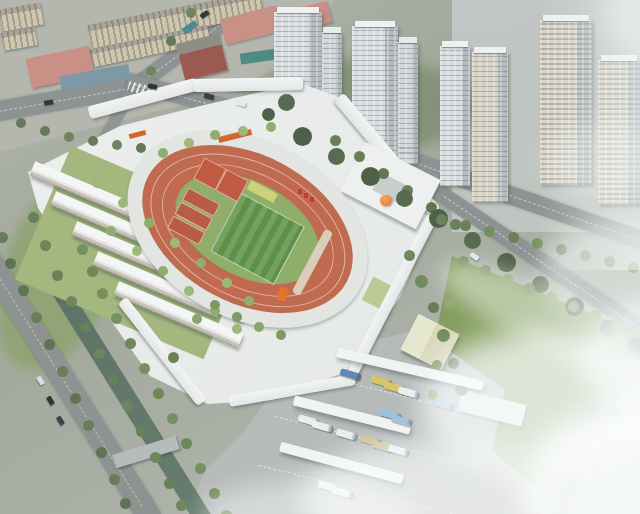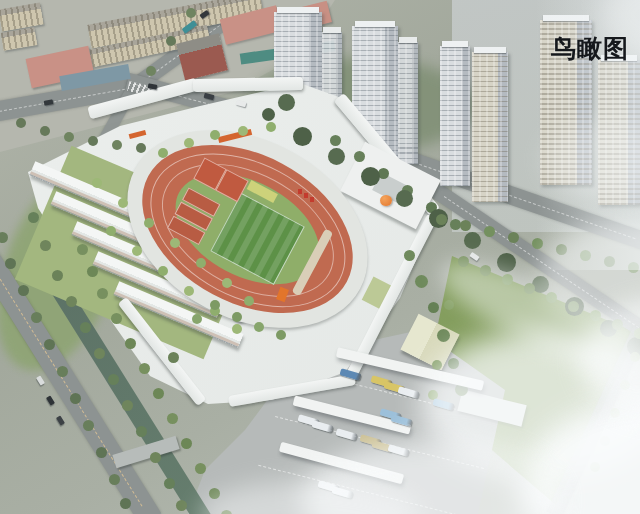--- a/index.html
+++ b/index.html
@@ -230,14 +230,13 @@
   <div class="cloud" style="left:540px;top:220px;width:170px;height:110px;opacity:.5;filter:blur(12px);z-index:21;"></div>
   <div class="cloud" style="left:420px;top:330px;width:250px;height:150px;opacity:.75;filter:blur(14px);z-index:21;"></div>
   <div class="cloud" style="left:520px;top:400px;width:260px;height:180px;opacity:.9;filter:blur(14px);z-index:21;"></div>
   <div class="cloud" style="left:300px;top:440px;width:260px;height:120px;opacity:.65;filter:blur(13px);z-index:21;"></div>
   <div class="cloud" style="left:580px;top:300px;width:160px;height:120px;opacity:.7;filter:blur(12px);z-index:21;"></div>
   <div class="cloud" style="left:200px;top:480px;width:220px;height:70px;opacity:.45;filter:blur(12px);z-index:21;"></div>
   <div class="cloud" style="left:600px;top:-30px;width:140px;height:90px;opacity:.35;filter:blur(12px);z-index:21;"></div>
   <div class="cloud" style="left:545px;top:120px;width:120px;height:80px;opacity:.3;filter:blur(12px);z-index:21;"></div>
   <div class="cloud" style="left:430px;top:290px;width:240px;height:60px;opacity:.45;filter:blur(10px);transform:rotate(25deg);z-index:21;"></div>
 
-  <div id="label" style="left:551px;top:32px;">鸟瞰图</div>
 </div>
 
 </body></html>

